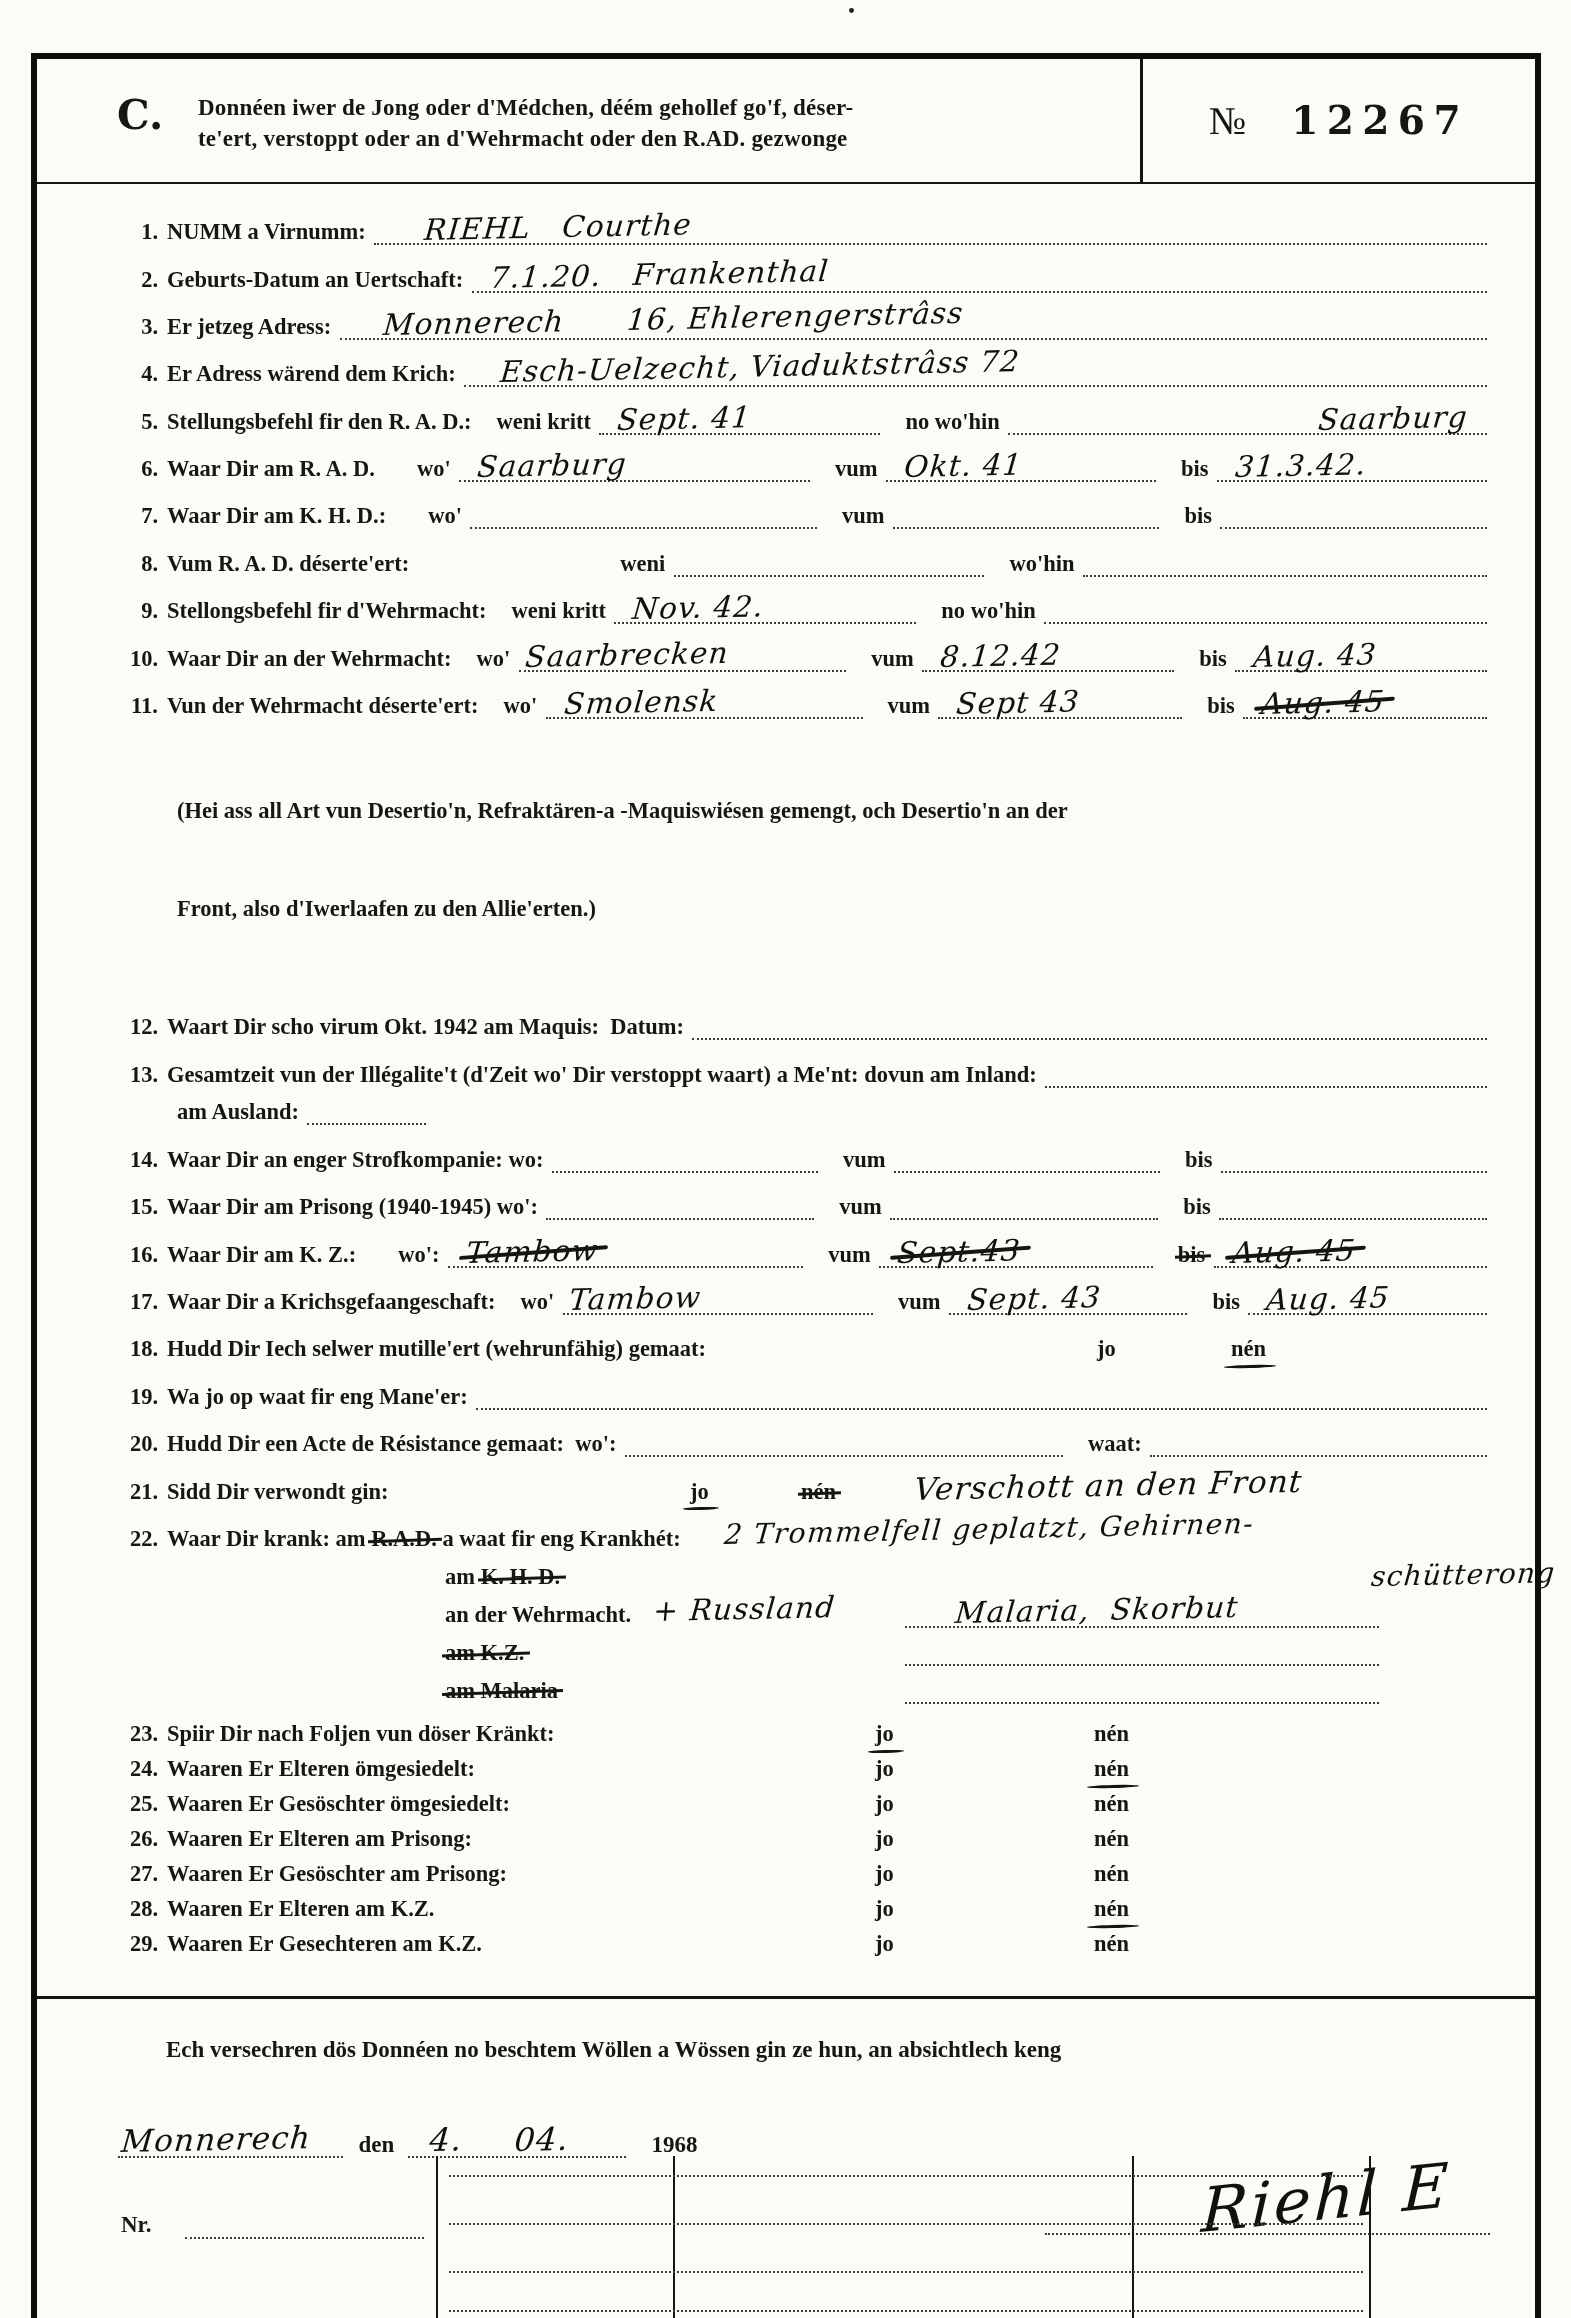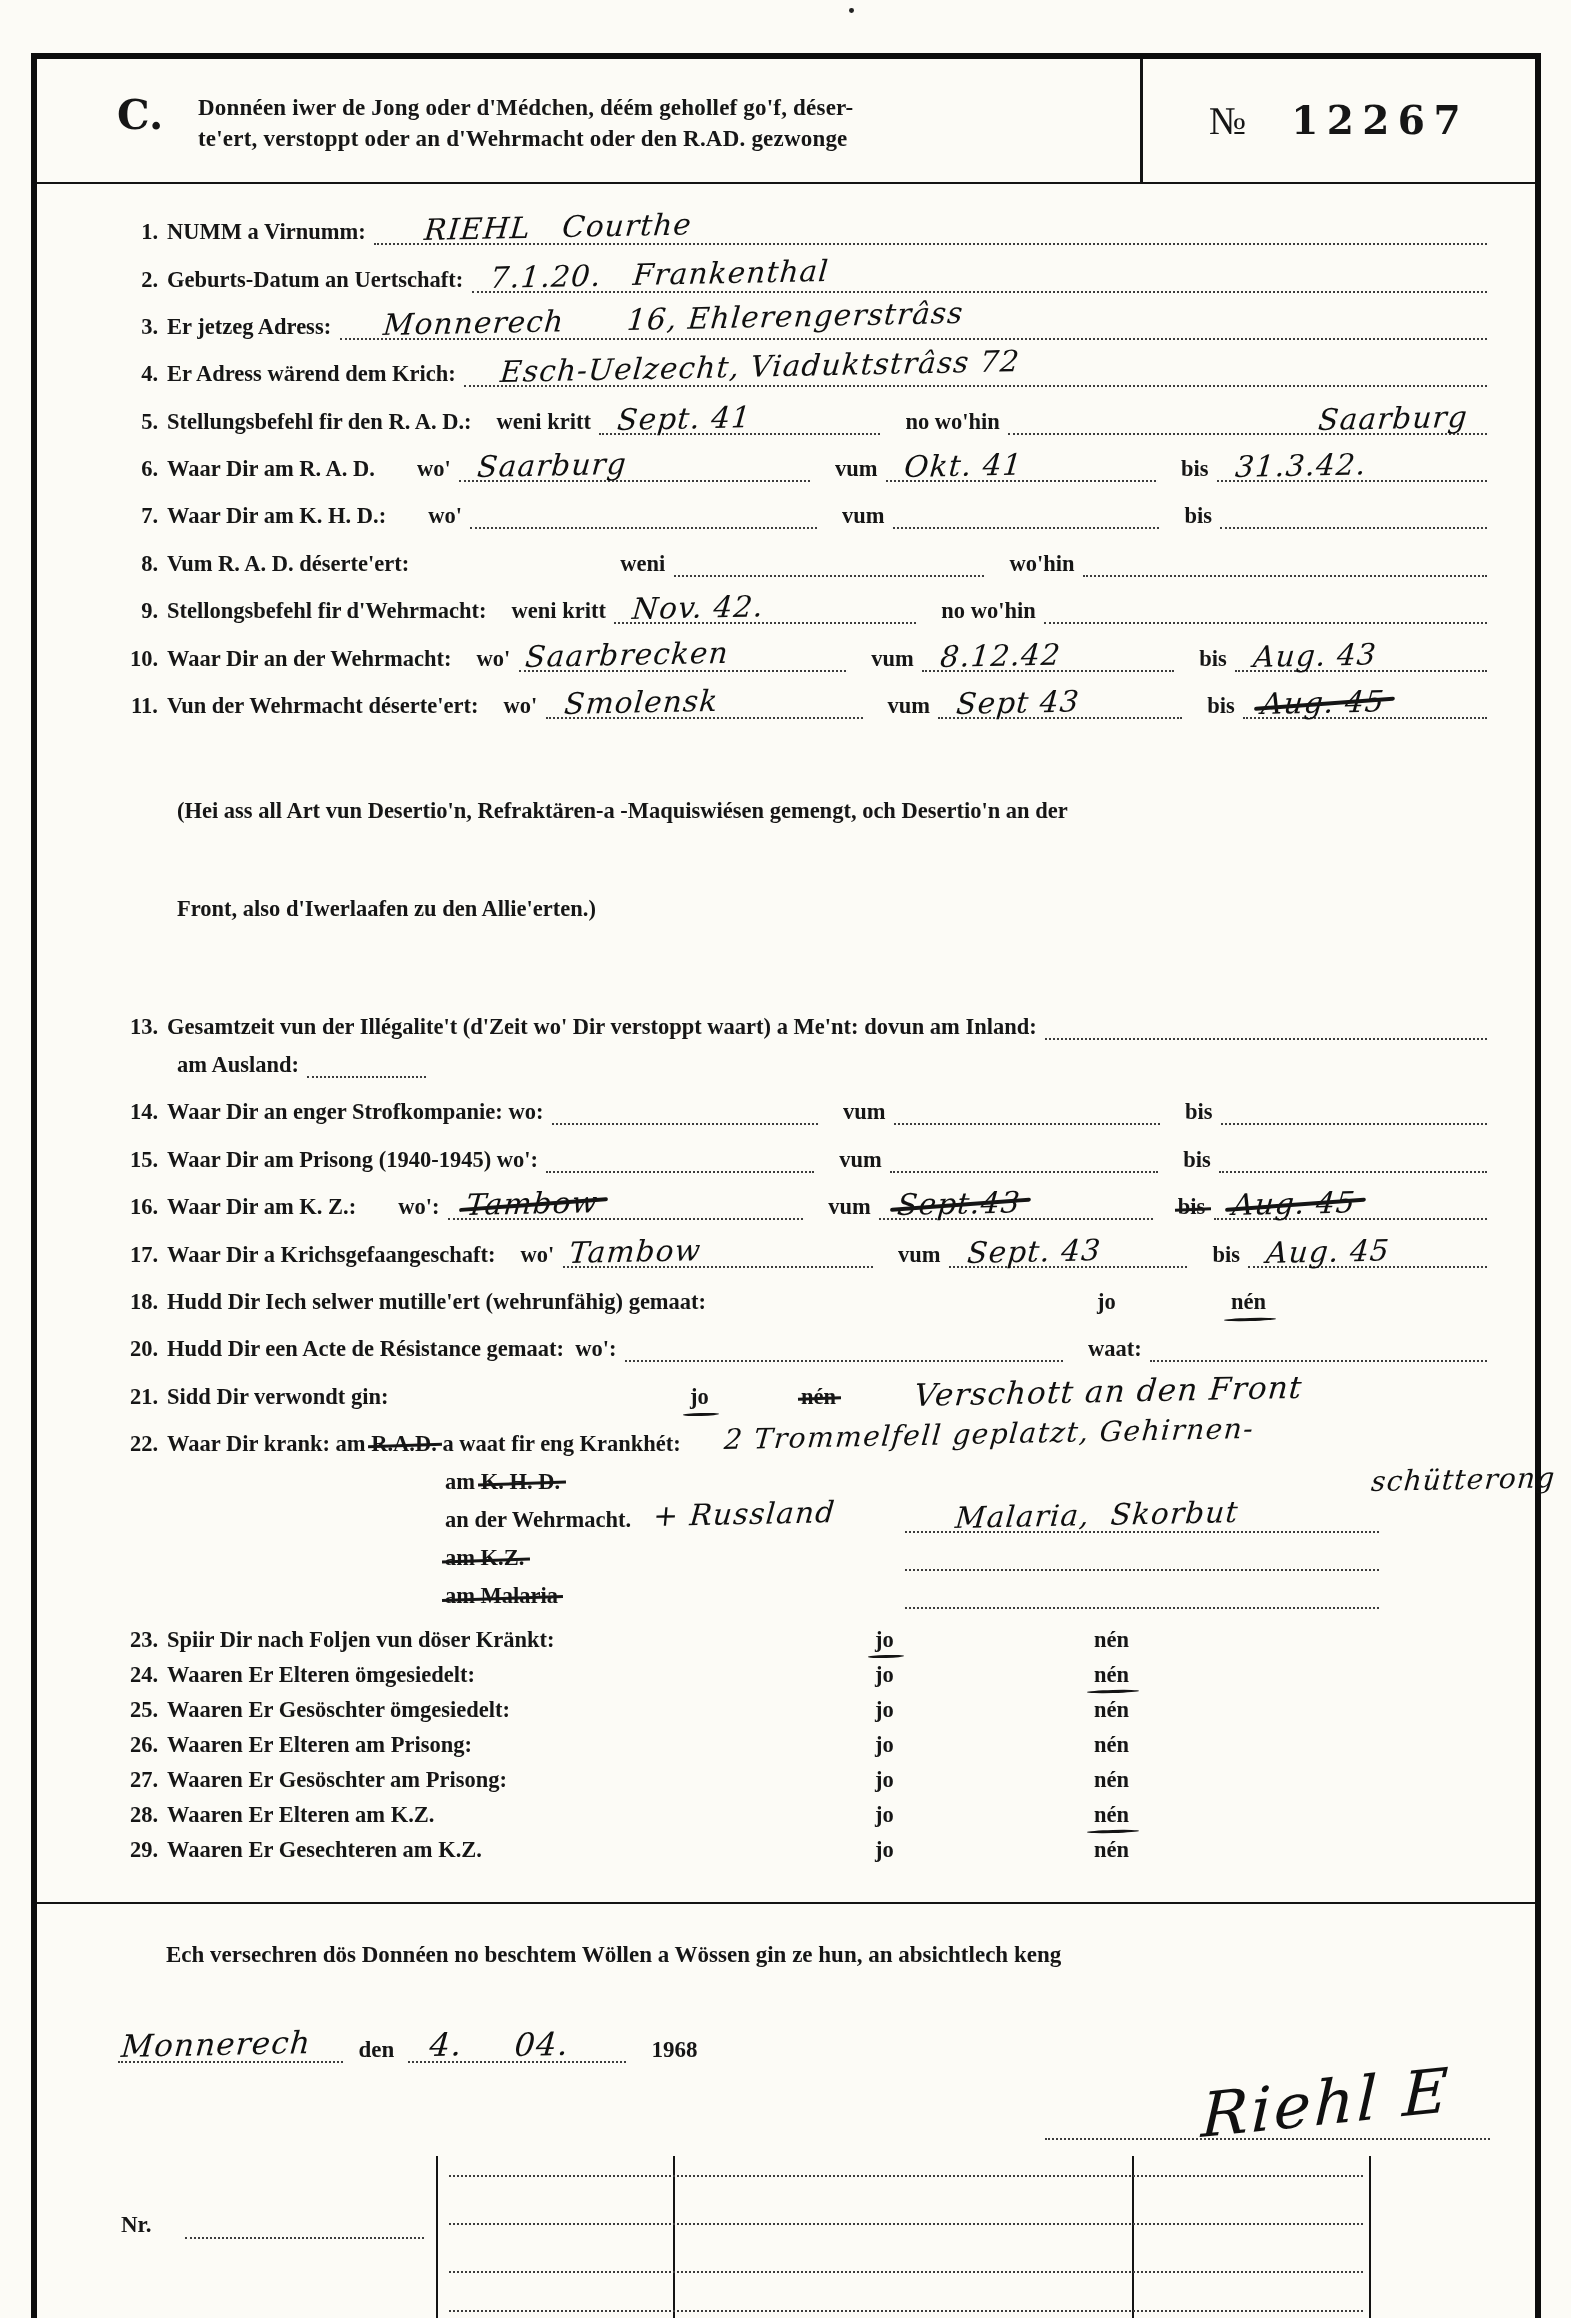--- a/index.html
+++ b/index.html
@@ -238,20 +238,25 @@
         <span class="fill">
             <span class="hw pen">Aug. 45</span>
           </span>
       </div>
 
       <div class="note">
         <div>(Hei ass all Art vun Desertio'n, Refraktären-a -Maquiswiésen gemengt, och Desertio'n an der</div>
         <div>Front, also d'Iwerlaafen zu den Allie'erten.)</div>
       </div>
 
+      <div class="row">
+        <span class="num">12.</span>
+        <span class="lbl">Waart Dir scho virum Okt. 1942 am Maquis:  Datum:</span>
+        <span class="fill"></span>
+      </div>
 
       <div class="row">
         <span class="num">13.</span>
         <span class="lbl">Gesamtzeit vun der Illégalite't (d'Zeit wo' Dir verstoppt waart) a Me'nt: dovun am Inland:</span>
         <span class="fill"></span>
       </div>
       <div class="row row13b" style="height:28px;margin-top:-5.6px">
         <span class="lbl">am Ausland:</span>
         <span class="fill f-short"></span>
         <span style="flex:1"></span>
@@ -311,20 +316,25 @@
           </span>
       </div>
 
       <div class="row">
         <span class="num">18.</span>
         <span class="lbl">Hudd Dir Iech selwer mutille'ert (wehrunfähig) gemaat:</span>
         <span class="jo18">jo</span>
         <span class="nen18 u-hand">nén</span>
       </div>
 
+      <div class="row">
+        <span class="num">19.</span>
+        <span class="lbl">Wa jo op waat fir eng Mane'er:</span>
+        <span class="fill"></span>
+      </div>
 
       <div class="row">
         <span class="num">20.</span>
         <span class="lbl">Hudd Dir een Acte de Résistance gemaat:  wo':</span>
         <span class="fill f-wide"></span>
         <span class="seg">waat:</span>
         <span class="fill"></span>
       </div>
 
       <div class="row">

